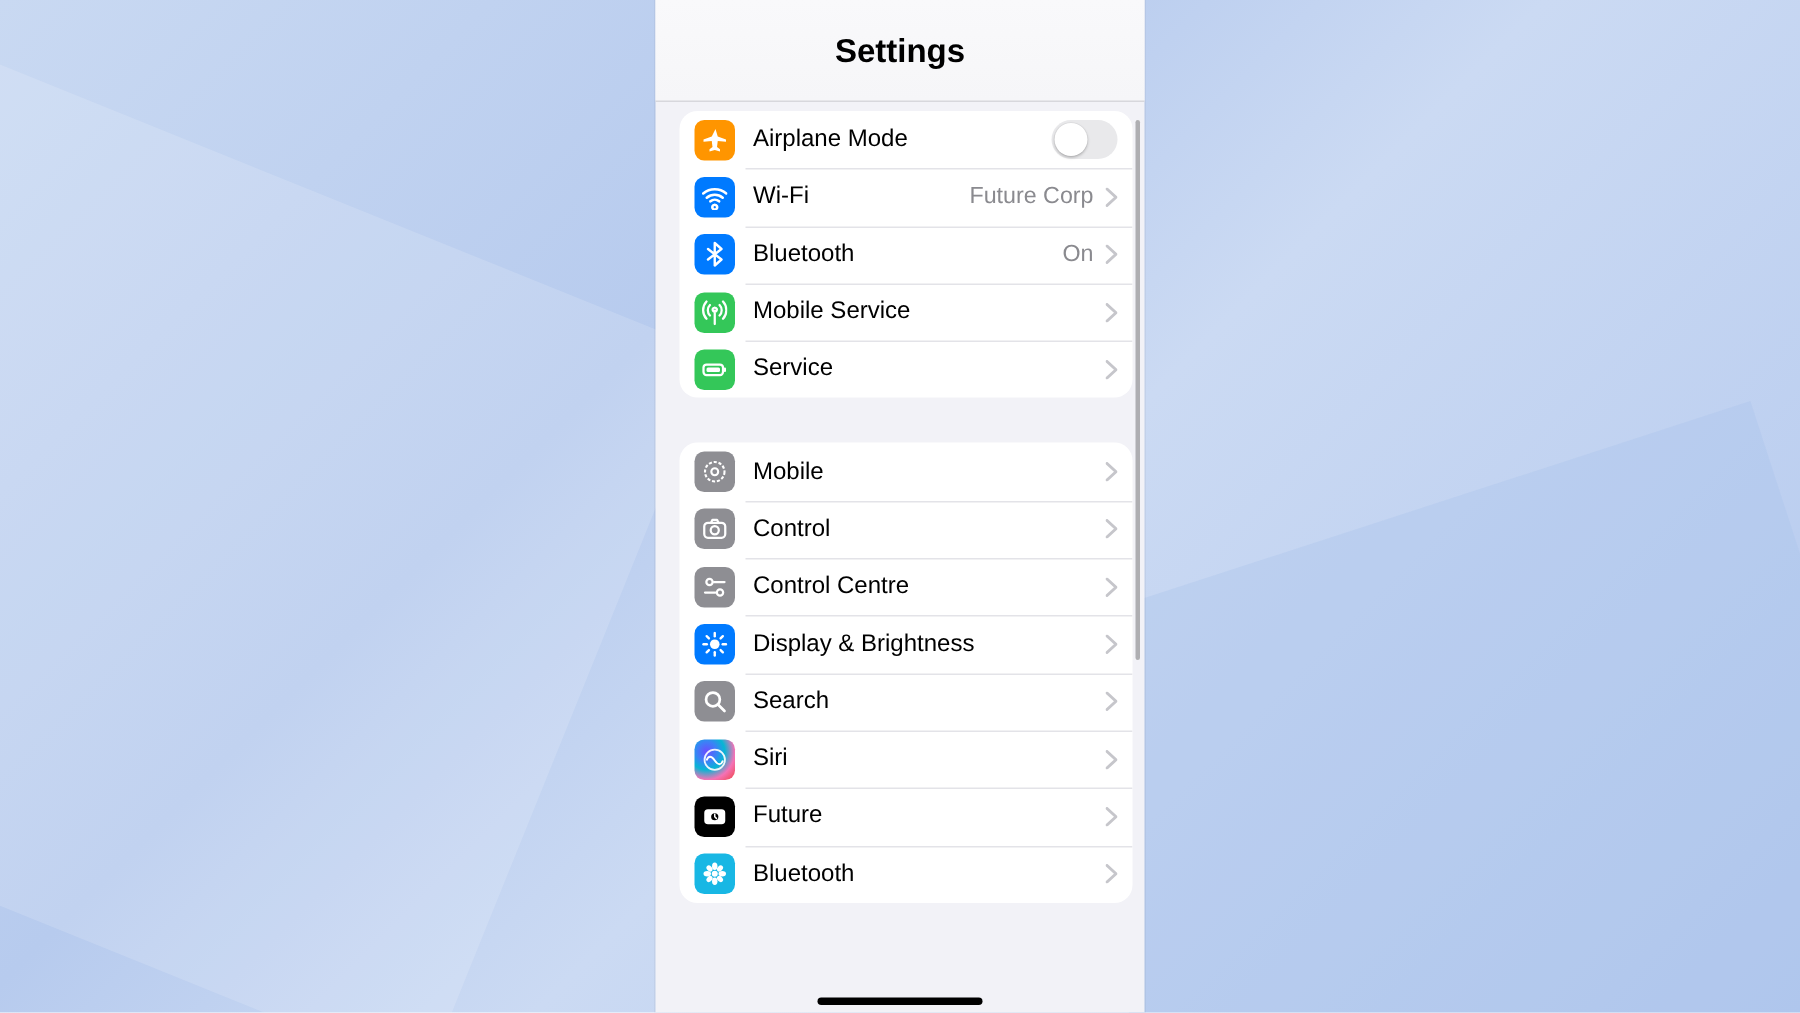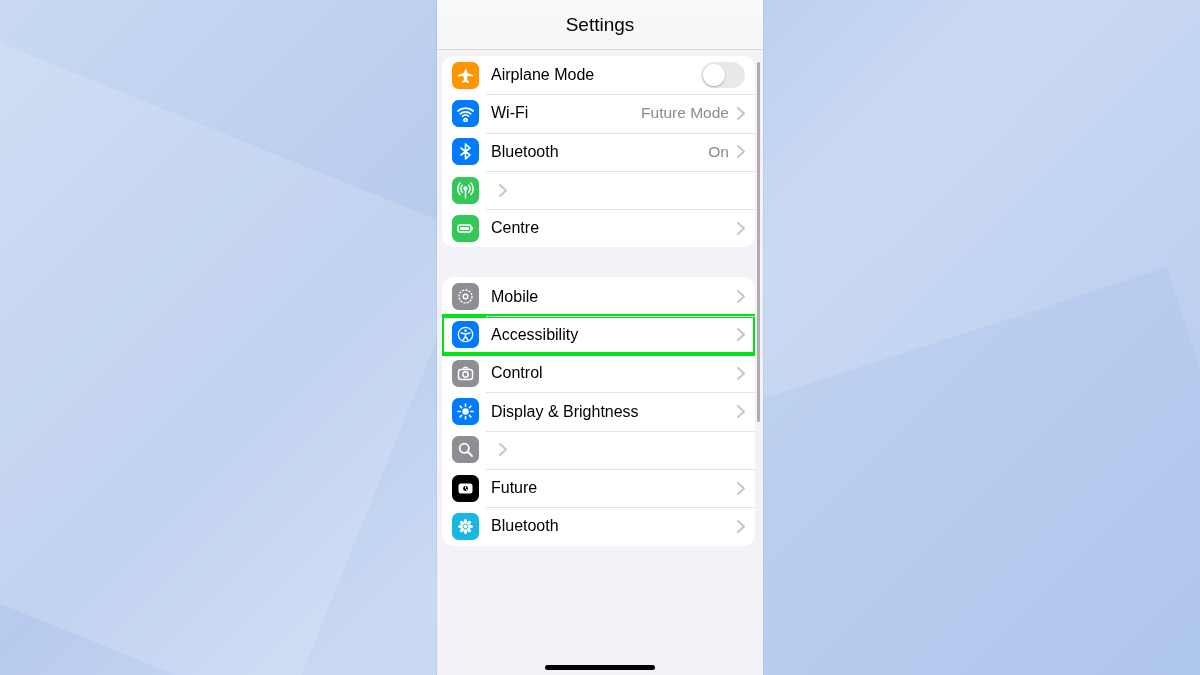--- a/index.html
+++ b/index.html
@@ -22,36 +22,36 @@
     left: 50%; top: 0;
     transform: translateX(-50%);
     width: 326px;
     height: 675px;
     background: #f2f2f7;
     box-shadow: 0 0 0 1px rgba(0,0,0,0.04);
     display: flex;
     flex-direction: column;
   }
   .navbar {
-    height: 50px;
+    height: 68px;
     background: linear-gradient(#f9f9fb, #f6f6f8);
     border-bottom: 1px solid #d7d7dc;
     display: flex;
     align-items: center;
     justify-content: center;
-    font-weight: 400;
-    font-size: 19px;
+    font-weight: 700;
+    font-size: 22px;
     color: #000;
     flex: 0 0 auto;
   }
   .scroll {
     position: relative;
     flex: 1 1 auto;
     overflow: hidden;
-    padding: 6px 8px 0 5px;
+    padding: 6px 8px 0 16px;
   }
   .scroll-indicator {
     position: absolute;
     right: 3px; top: 12px;
     width: 3px; height: 360px;
     background: rgba(0,0,0,0.28);
     border-radius: 2px;
   }
   .group {
     background: #fff;
@@ -156,21 +156,21 @@
             <span class="label">Airplane Mode</span>
             <div class="toggle"></div>
           </div>
           <div class="row">
             <div class="icon" style="background: rgb(0, 122, 255);">
               <svg viewBox="0 0 17 17">
                 <use href="#ic-wifi"></use>
               </svg>
             </div>
             <span class="label">Wi-Fi</span>
-            <span class="detail">Future Mode</span>
+            <span class="detail">Future Corp</span>
             <span class="chevron">
               <svg viewBox="0 0 8 13">
                 <use href="#ic-chevron"></use>
               </svg>
             </span>
           </div>
           <div class="row">
             <div class="icon" style="background: rgb(0, 122, 255);">
               <svg viewBox="0 0 17 17">
                 <use href="#ic-bluetooth"></use>
@@ -183,33 +183,34 @@
                 <use href="#ic-chevron"></use>
               </svg>
             </span>
           </div>
           <div class="row">
             <div class="icon" style="background: rgb(52, 199, 89);">
               <svg viewBox="0 0 17 17">
                 <use href="#ic-antenna"></use>
               </svg>
             </div>
+            <span class="label">Mobile Service</span>
             <span class="chevron">
               <svg viewBox="0 0 8 13">
                 <use href="#ic-chevron"></use>
               </svg>
             </span>
           </div>
           <div class="row">
             <div class="icon" style="background: rgb(52, 199, 89);">
               <svg viewBox="0 0 17 17">
                 <use href="#ic-battery"></use>
               </svg>
             </div>
-            <span class="label">Centre</span>
+            <span class="label">Service</span>
             <span class="chevron">
               <svg viewBox="0 0 8 13">
                 <use href="#ic-chevron"></use>
               </svg>
             </span>
           </div>
         </div>
         <div class="group">
           <div class="row">
             <div class="icon" style="background: rgb(142, 142, 147);">
@@ -217,65 +218,79 @@
                 <use href="#ic-gear"></use>
               </svg>
             </div>
             <span class="label">Mobile</span>
             <span class="chevron">
               <svg viewBox="0 0 8 13">
                 <use href="#ic-chevron"></use>
               </svg>
             </span>
           </div>
-          <div class="row highlight">
+          <div class="row">
+            <div class="icon" style="background: rgb(142, 142, 147);">
+              <svg viewBox="0 0 17 17">
+                <use href="#ic-camera"></use>
+              </svg>
+            </div>
+            <span class="label">Control</span>
+            <span class="chevron">
+              <svg viewBox="0 0 8 13">
+                <use href="#ic-chevron"></use>
+              </svg>
+            </span>
+          </div>
+          <div class="row">
+            <div class="icon" style="background: rgb(142, 142, 147);">
+              <svg viewBox="0 0 17 17">
+                <use href="#ic-switches"></use>
+              </svg>
+            </div>
+            <span class="label">Control Centre</span>
+            <span class="chevron">
+              <svg viewBox="0 0 8 13">
+                <use href="#ic-chevron"></use>
+              </svg>
+            </span>
+          </div>
+          <div class="row">
             <div class="icon" style="background: rgb(0, 122, 255);">
               <svg viewBox="0 0 17 17">
-                <use href="#ic-accessibility"></use>
-              </svg>
-            </div>
-            <span class="label">Accessibility</span>
+                <use href="#ic-sun"></use>
+              </svg>
+            </div>
+            <span class="label">Display &amp; Brightness</span>
             <span class="chevron">
               <svg viewBox="0 0 8 13">
                 <use href="#ic-chevron"></use>
               </svg>
             </span>
           </div>
           <div class="row">
             <div class="icon" style="background: rgb(142, 142, 147);">
               <svg viewBox="0 0 17 17">
-                <use href="#ic-camera"></use>
-              </svg>
-            </div>
-            <span class="label">Control</span>
-            <span class="chevron">
-              <svg viewBox="0 0 8 13">
-                <use href="#ic-chevron"></use>
-              </svg>
-            </span>
-          </div>
-          <div class="row">
-            <div class="icon" style="background: rgb(0, 122, 255);">
-              <svg viewBox="0 0 17 17">
-                <use href="#ic-sun"></use>
-              </svg>
-            </div>
-            <span class="label">Display &amp; Brightness</span>
-            <span class="chevron">
-              <svg viewBox="0 0 8 13">
-                <use href="#ic-chevron"></use>
-              </svg>
-            </span>
-          </div>
-          <div class="row">
-            <div class="icon" style="background: rgb(142, 142, 147);">
-              <svg viewBox="0 0 17 17">
                 <use href="#ic-search"></use>
               </svg>
             </div>
+            <span class="label">Search</span>
+            <span class="chevron">
+              <svg viewBox="0 0 8 13">
+                <use href="#ic-chevron"></use>
+              </svg>
+            </span>
+          </div>
+          <div class="row">
+            <div class="icon siri-bg">
+              <svg viewBox="0 0 17 17">
+                <use href="#ic-siri"></use>
+              </svg>
+            </div>
+            <span class="label">Siri</span>
             <span class="chevron">
               <svg viewBox="0 0 8 13">
                 <use href="#ic-chevron"></use>
               </svg>
             </span>
           </div>
           <div class="row">
             <div class="icon" style="background: rgb(0, 0, 0);">
               <svg viewBox="0 0 17 17">
                 <use href="#ic-standby"></use>

